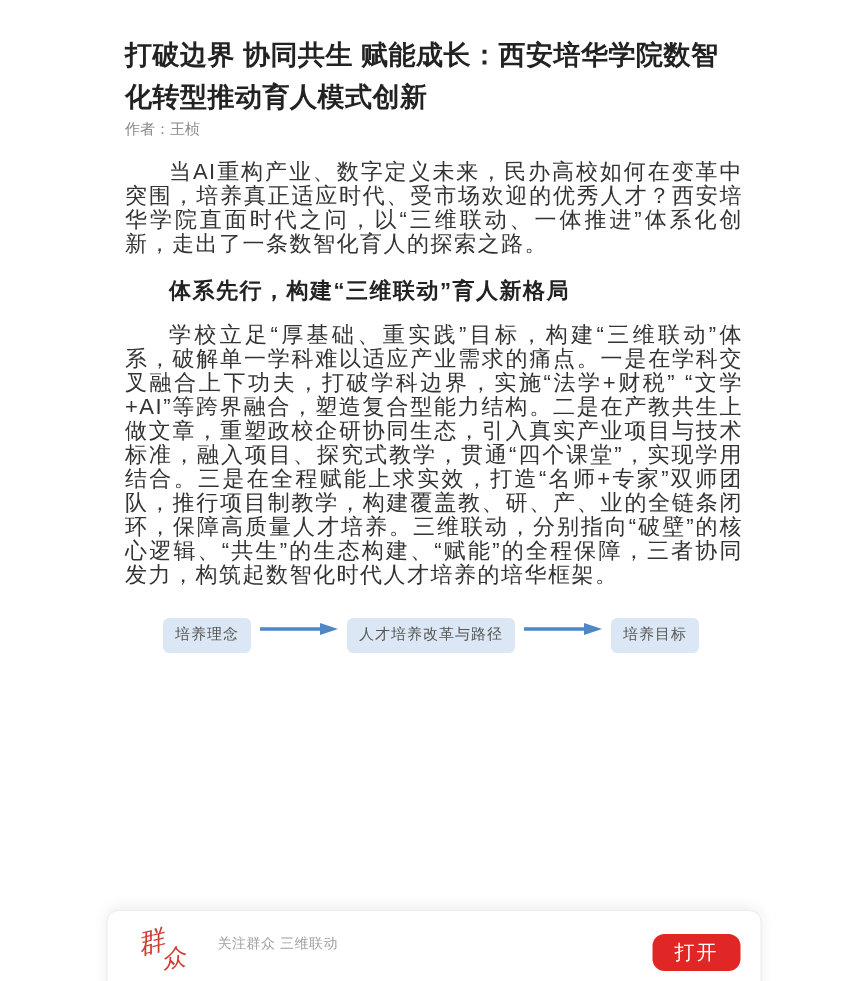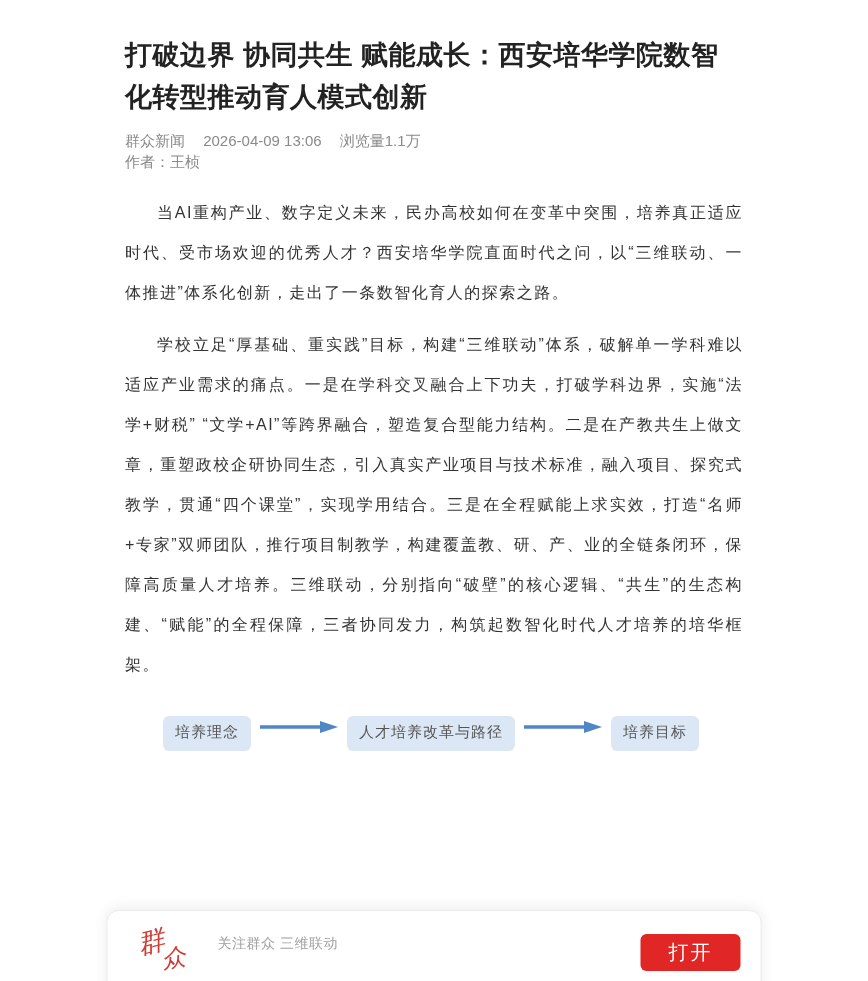--- a/index.html
+++ b/index.html
@@ -32,22 +32,22 @@
   }
   .meta-row span { margin-right: 14px; }
   .author-row {
     margin-top: 0;
     font-size: 15px;
     line-height: 21px;
     color: #8a8a8a;
   }
   .body-para {
     margin: 21px 0 0 0;
-    font-size: 16px;
-    line-height: 40px;
+    font-size: 22px;
+    line-height: 24px;
     letter-spacing: 1.5px;
     color: #333333;
     text-indent: 2em;
     text-align: justify;
   }
   .section-heading {
     margin: 15px 0 0 0;
     font-size: 22px;
     line-height: 40px;
     letter-spacing: 1.5px;
@@ -124,52 +124,48 @@
   .app-tagline {
     margin-top: 6px;
     font-size: 14px;
     line-height: 18px;
     color: #a0a0a0;
     letter-spacing: 0.5px;
   }
   .open-button {
     flex: 0 0 auto;
     margin-top: 8px;
-    width: 100px;
+    width: 88px;
     height: 37px;
     background: var(--accent-red, #e12626);
     color: #ffffff;
     font-size: 20px;
     letter-spacing: 2px;
     border: none;
-    border-radius: 6px;
+    border-radius: 12px;
     display: flex;
     align-items: center;
     justify-content: center;
     cursor: pointer;
     font-family: inherit;
   }
 </style>
 </head>
 <body>
 
 <div class="container">
 
   <h1 class="article-title">打破边界 协同共生 赋能成长：西安培华学院数智化转型推动育人模式创新</h1>
 
-  <div class="meta-row">
-    <span>群众新闻</span>
-    <span>2026-04-09 13:06</span>
-    <span>浏览量1.1万</span>
-  </div>
 
   <div class="author-row">作者：王桢</div>
 
   <p class="body-para">当AI重构产业、数字定义未来，民办高校如何在变革中突围，培养真正适应时代、受市场欢迎的优秀人才？西安培华学院直面时代之问，以“三维联动、一体推进”体系化创新，走出了一条数智化育人的探索之路。</p>
 
+  <h2 class="section-heading">体系先行，构建“三维联动”育人新格局</h2>
 
   <p class="body-para second">学校立足“厚基础、重实践”目标，构建“三维联动”体系，破解单一学科难以适应产业需求的痛点。一是在学科交叉融合上下功夫，打破学科边界，实施“法学+财税” “文学+AI”等跨界融合，塑造复合型能力结构。二是在产教共生上做文章，重塑政校企研协同生态，引入真实产业项目与技术标准，融入项目、探究式教学，贯通“四个课堂”，实现学用结合。三是在全程赋能上求实效，打造“名师+专家”双师团队，推行项目制教学，构建覆盖教、研、产、业的全链条闭环，保障高质量人才培养。三维联动，分别指向“破壁”的核心逻辑、“共生”的生态构建、“赋能”的全程保障，三者协同发力，构筑起数智化时代人才培养的培华框架。</p>
 
   <div class="flow-diagram">
     <div class="flow-box">培养理念</div>
     <svg class="flow-arrow" width="80" height="14" viewBox="0 0 80 14">
       <line x1="1" y1="7" x2="62" y2="7" stroke="currentColor" stroke-width="3.5"></line>
       <polygon points="61,1 79,7 61,13" fill="currentColor"></polygon>
     </svg>
     <div class="flow-box">人才培养改革与路径</div>

